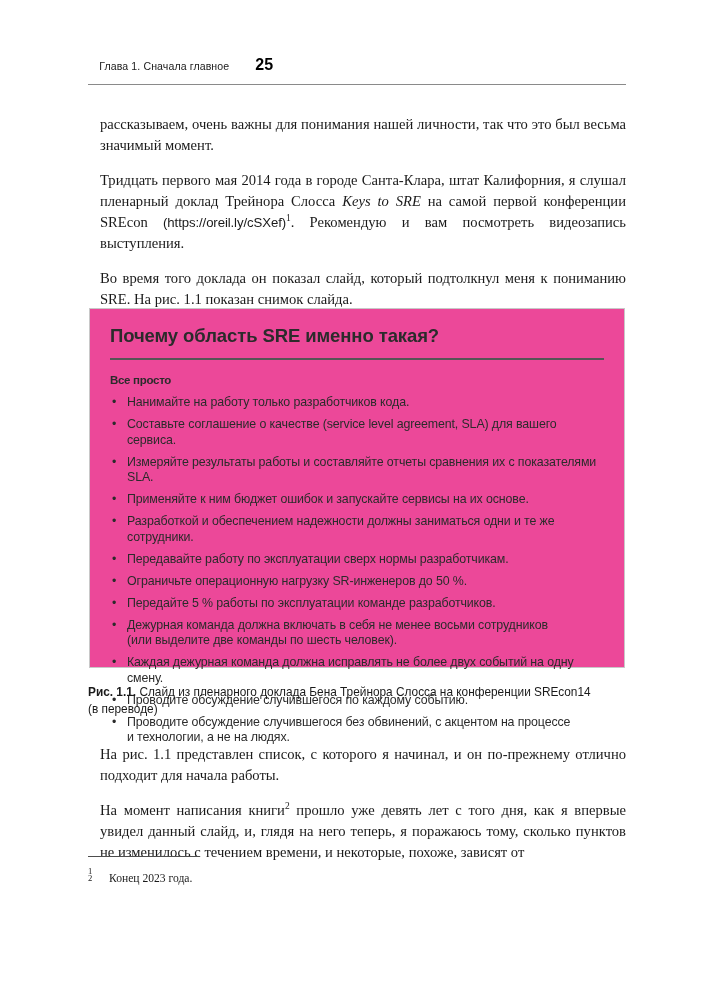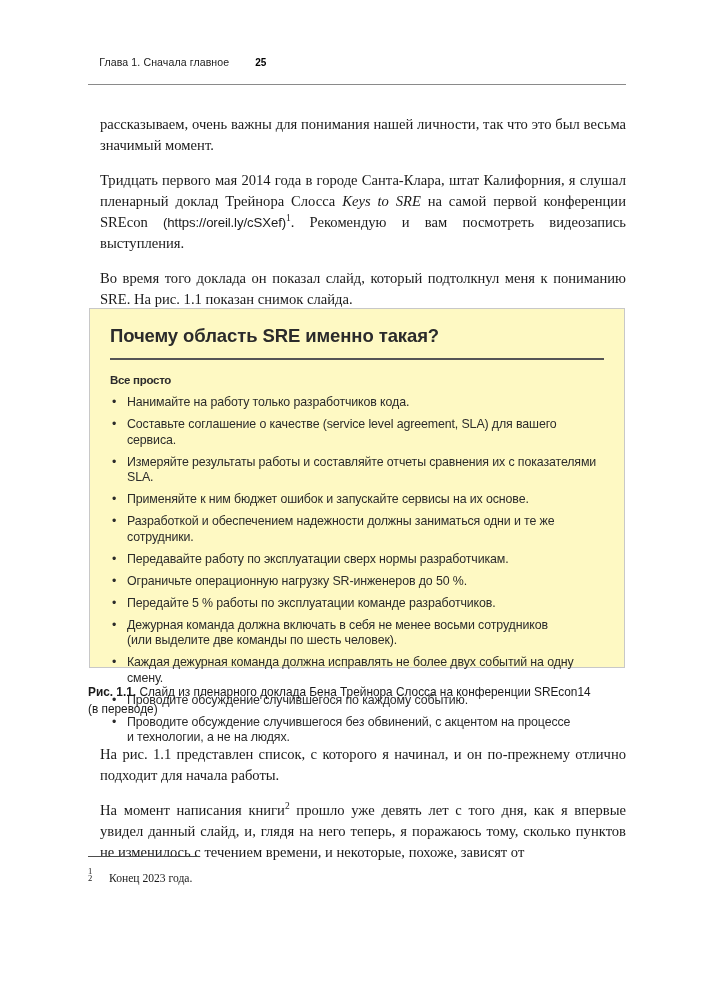--- a/index.html
+++ b/index.html
@@ -36,21 +36,21 @@
     font-family: "Liberation Sans", sans-serif;
   }
   .runhead-title {
     font-size: 11.5px;
     letter-spacing: 0.1px;
     color: #1a1a1a;
     transform: scaleX(0.92);
     transform-origin: right center;
   }
   .runhead-page {
-    font-size: 10px;
+    font-size: 16px;
     font-weight: bold;
     margin-left: 26px;
     color: #000000;
   }
   .runhead-rule {
     position: absolute;
     left: 88px;
     top: 84px;
     width: 538px;
     height: 1px;
@@ -87,21 +87,21 @@
 
   
   .slidebox {
     position: absolute;
     left: 89px;
     top: 308px;
     width: 536px;
     height: 360px;
     box-sizing: border-box;
     border: 1px solid #c8c8c8;
-    background: #fef9c3;
+    background: #ec4899;
   }
   .slide-inner {
     padding: 16px 20px 0 20px;
   }
   .slide-title {
     font-family: "Liberation Sans", sans-serif;
     font-weight: bold;
     font-size: 18.5px;
     color: #2b2b2b;
     letter-spacing: -0.1px;

